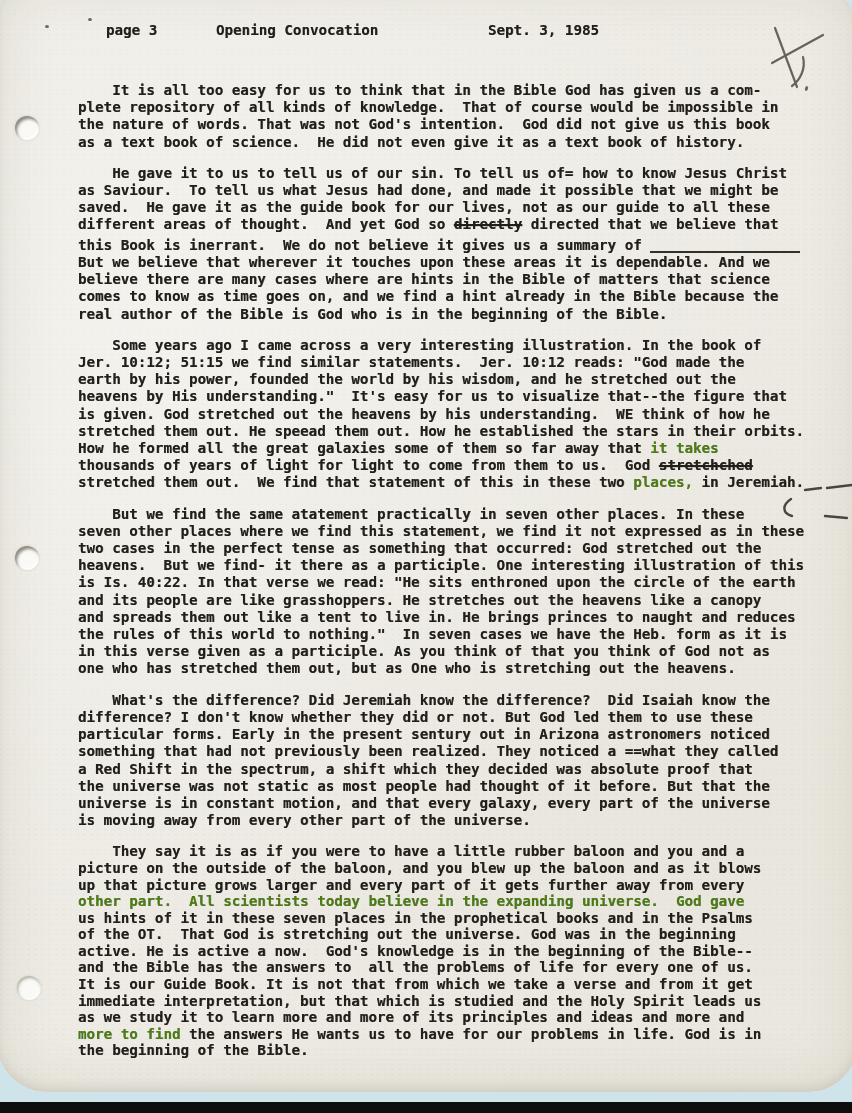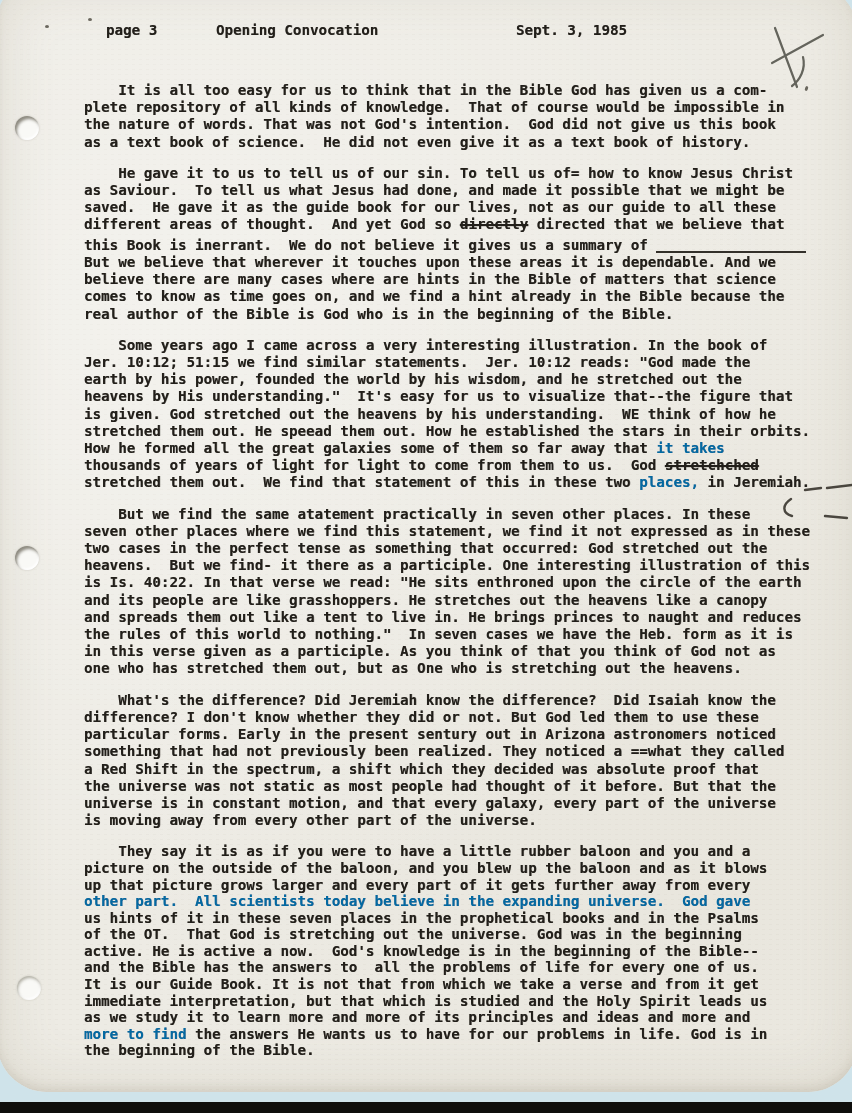--- a/index.html
+++ b/index.html
@@ -19,27 +19,27 @@
   .bottom-band{position:absolute;left:0;bottom:0;width:852px;height:11px;background:#0e0e0c;}
   .hole{position:absolute;width:24px;height:24px;border-radius:50%;background:#f9f9f6;
     box-shadow:inset 2px 3px 3px rgba(85,80,66,.65), inset -1px -2px 2px rgba(255,255,255,.85), 0 0 2px rgba(120,115,100,.35);}
   .hole.h1{left:15px;top:116px;}
   .hole.h2{left:15px;top:546px;}
   .hole.h3{left:17px;top:976px;box-shadow:inset 1px 2px 3px rgba(110,105,88,.5), inset -1px -2px 2px rgba(255,255,255,.8), 0 0 2px rgba(120,115,100,.3);}
   .typed{color:#221f1a;font-weight:700;font-size:14.2px;text-shadow:.3px .3px .35px rgba(34,31,26,.55);}
   .hdr{position:absolute;top:22px;white-space:pre;}
   .hdr.pg{left:106px;}
   .hdr.ti{left:216px;}
-  .hdr.dt{left:516px;}
+  .hdr.dt{left:488px;}
   #doc-body{position:absolute;left:70px;top:82px;width:780px;}
-  .para{margin:0 0 14px 14px;line-height:17.2px;white-space:pre;}
+  .para{margin:0 0 14px 8px;line-height:17.2px;white-space:pre;}
   .para.tight{line-height:16.6px;}
   .ln{white-space:pre;}
   .strike{text-decoration:line-through;text-decoration-thickness:2px;}
-  .blue{color:#0369a1;text-shadow:.3px .3px .35px rgba(43,58,107,.55);}
+  .blue{color:#4d7c0f;text-shadow:.3px .3px .35px rgba(43,58,107,.55);}
   .blank{display:inline-block;width:150px;height:1em;border-bottom:2px solid #33302a;transform:translateY(3px);}
   .mark-svg{position:absolute;}
   .speck{position:absolute;background:#6a675e;border-radius:50%;}
 </style>
 </head>
 <body>
 
 <div class="stage">
   <div class="paper"></div>
   <div class="bottom-band"></div>

